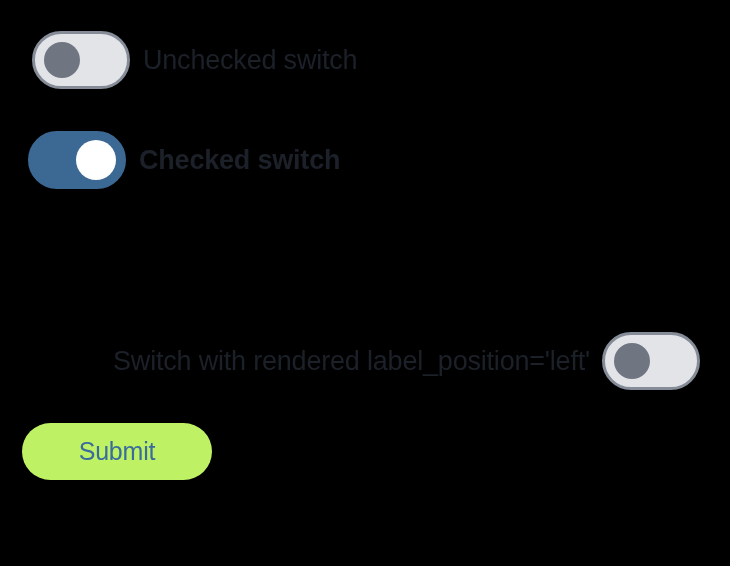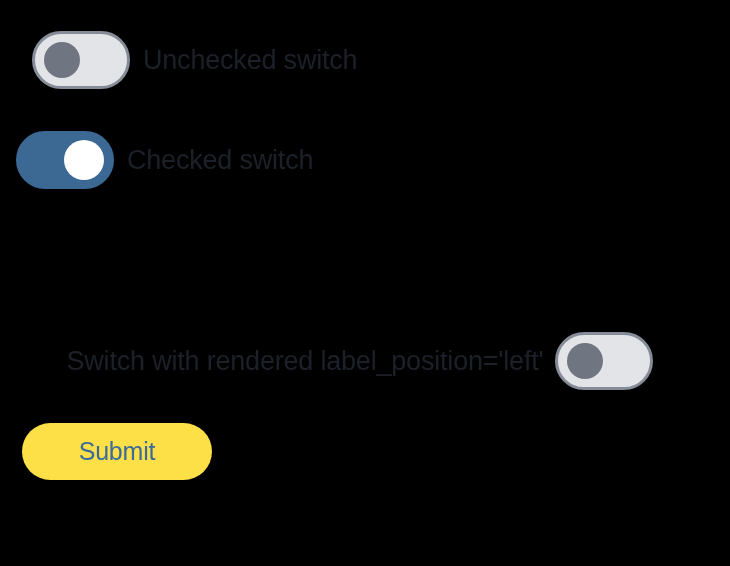--- a/index.html
+++ b/index.html
@@ -24,23 +24,23 @@
   }
 
   
   .row {
     position: absolute;
     display: flex;
     align-items: center;
   }
 
   .row-1 { left: 32px; top: 31px; }
-  .row-2 { left: 16px; top: 131px; }
+  .row-2 { left: 28px; top: 131px; font-weight: bold; }
   .row-3 { left: 32px; top: 231px; }
-  .row-4 { left: 20px; top: 332px; width: 680px; justify-content: center; }
+  .row-4 { left: 20px; top: 332px; width: 680px; justify-content: flex-end; }
   .row-5 { left: 22px; top: 423px; }
 
   
   .switch {
     position: relative;
     width: 98px;
     height: 58px;
     border-radius: 29px;
     flex: 0 0 auto;
     background: #e2e4e8;
@@ -95,21 +95,21 @@
 
   
   .submit-button {
     display: inline-flex;
     align-items: center;
     justify-content: center;
     width: 190px;
     height: 57px;
     border: none;
     border-radius: 28.5px;
-    background: #fde047;
+    background: #bef264;
     color: #3a6b9c;
     font-family: "Liberation Sans", sans-serif;
     font-size: 25px;
     letter-spacing: -0.2px;
     cursor: pointer;
   }
 </style>
 </head>
 <body>
 

